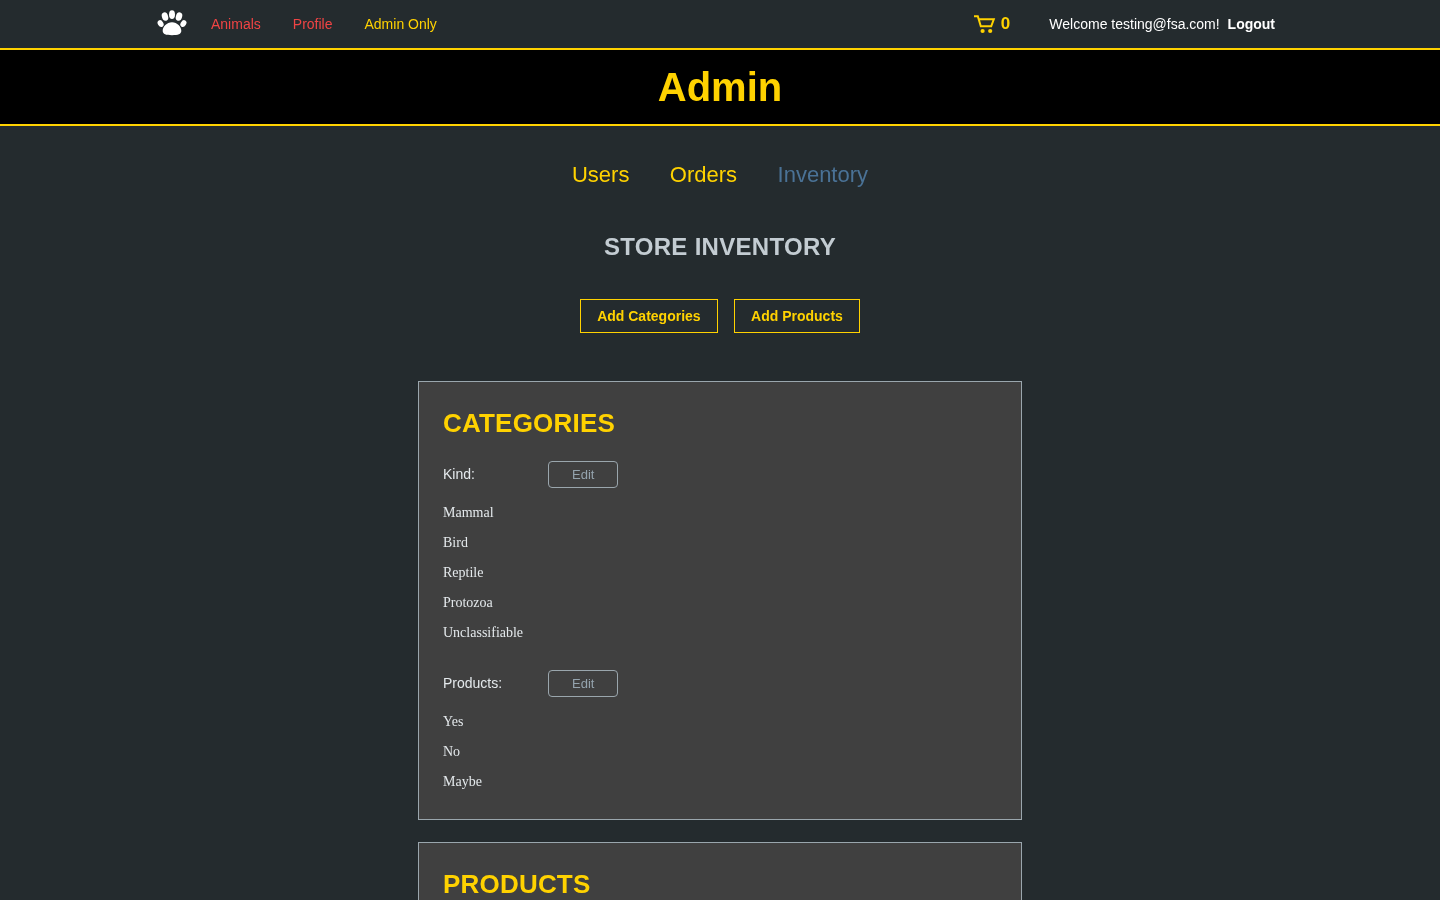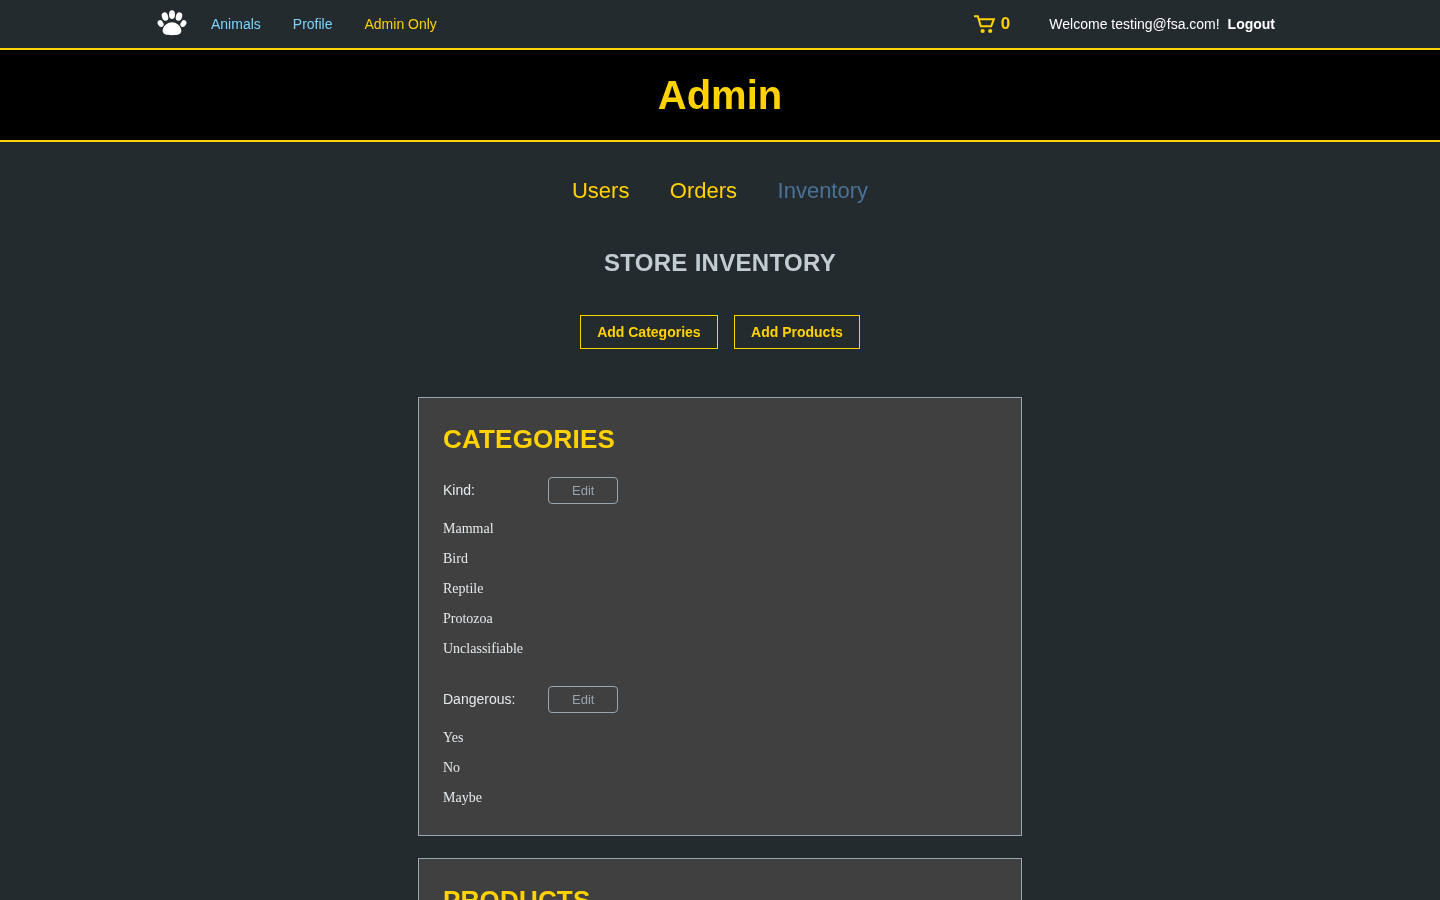--- a/index.html
+++ b/index.html
@@ -27,21 +27,21 @@
     align-items: center;
     margin-left: 157px;
   }
   .paw-logo {
     width: 30px;
     height: 28px;
     display: block;
     margin-right: 24px;
   }
   .nav-link {
-    color: #7dd3fc;
+    color: #ef4444;
     font-size: 14px;
     text-decoration: none;
     margin-right: 32px;
     white-space: nowrap;
     cursor: pointer;
   }
   .nav-link.accent { color: #ffd200; margin-right: 0; }
   .nav-right {
     position: absolute;
     right: 165px;
@@ -68,21 +68,21 @@
   .logout-link {
     color: #ffffff;
     font-weight: bold;
     text-decoration: none;
     margin-left: 4px;
     cursor: pointer;
   }
 
   
   .admin-banner {
-    height: 92px;
+    height: 76px;
     background: #000000;
     border-bottom: 2px solid #ffd200;
     display: flex;
     align-items: center;
     justify-content: center;
   }
   .admin-banner h1 {
     margin: 0;
     color: #ffd200;
     font-size: 40px;
@@ -254,21 +254,21 @@
         <div class="cat-item">Mammal</div>
         <div class="cat-item">Bird</div>
         <div class="cat-item">Reptile</div>
         <div class="cat-item">Protozoa</div>
         <div class="cat-item">Unclassifiable</div>
       </div>
     </div>
 
     <div class="cat-group">
       <div class="cat-head">
-        <span class="cat-label">Dangerous:</span>
+        <span class="cat-label">Products:</span>
         <button class="edit-btn">Edit</button>
       </div>
       <div class="cat-list">
         <div class="cat-item">Yes</div>
         <div class="cat-item">No</div>
         <div class="cat-item">Maybe</div>
       </div>
     </div>
   </div>
 

